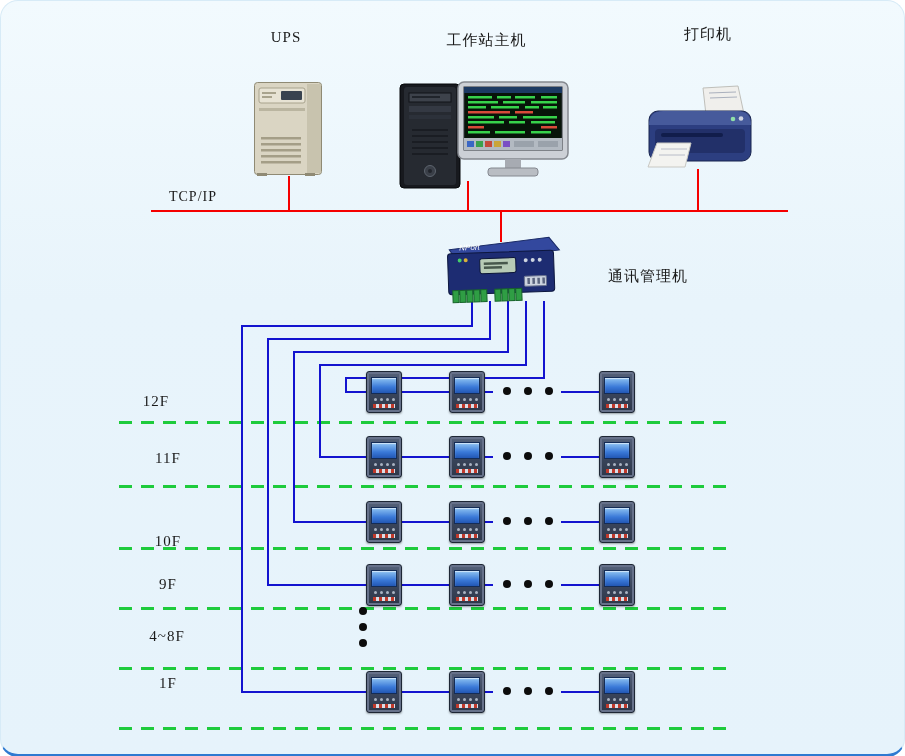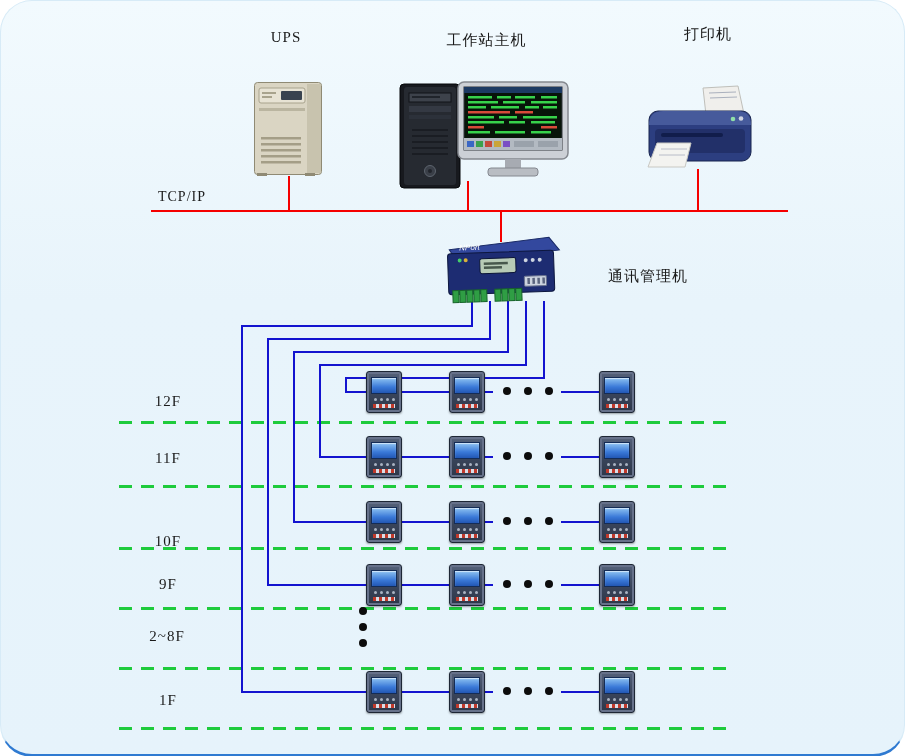--- a/index.html
+++ b/index.html
@@ -1,19 +1,19 @@
 <!DOCTYPE html>
 <html><head>
 <meta charset="utf-8">
 <style>
   html,body{margin:0;padding:0;background:#ffffff;width:905px;height:756px;overflow:hidden;
     font-family:"Liberation Serif","DejaVu Serif",serif;}
   .panel{position:absolute;left:0;top:0;width:903px;height:753px;
     background:linear-gradient(180deg,#f2fafe 0%,#e8f4fb 40%,#e6f3fb 100%);
-    border:1px solid #d7ebf7;border-bottom:3px solid #2f7ad1;border-radius:32px;overflow:hidden;}
+    border:1px solid #d7ebf7;border-bottom:3px solid #2f7ad1;border-radius:18px;overflow:hidden;}
   .lbl{position:absolute;color:#1a1a1a;font-size:15px;letter-spacing:1px;text-align:center;z-index:6;}
   .lineR{position:absolute;background:#f50000;z-index:2;}
   .lineB{position:absolute;background:#1313cf;z-index:2;}
   .divider{position:absolute;height:3px;z-index:1;
     background:repeating-linear-gradient(90deg,#1ecb3c 0 13px,transparent 13px 22px);}
   .meter{position:absolute;width:34px;height:40px;z-index:4;
     background:linear-gradient(180deg,#55627a 0%,#39445a 55%,#2d3749 100%);
     border:1px solid #1d2634;border-radius:3px;box-shadow:inset 0 0 0 2px #66718a,0 1px 2px rgba(0,0,0,.35);}
   .meter .screen{margin:5px auto 0;width:24px;height:15px;
     background:linear-gradient(180deg,#8ec3f2 0%,#3a79d8 60%,#2257b4 100%);
@@ -127,21 +127,21 @@
     <path d="M4 40 q0,-14 14,-14 h74 q14,0 14,14 z" fill="#465a9b"></path>
     <rect x="10" y="44" width="90" height="24" rx="4" fill="#223069"></rect>
     <rect x="16" y="48" width="62" height="4" rx="2" fill="#111d4b"></rect>
     <circle cx="88" cy="34" r="2.3" fill="#8fe0a8"></circle>
     <circle cx="96" cy="33.5" r="2.3" fill="#cfd4e2"></circle>
     <polygon points="12,58 46,58 40,82 3,82" fill="#f3f3f0" stroke="#c8c8c3"></polygon>
     <line x1="16" y1="64" x2="42" y2="64" stroke="#b8bcc8"></line>
     <line x1="14" y1="70" x2="40" y2="70" stroke="#b8bcc8"></line>
   </svg>
 
-  <div class="lbl" style="left:146px;top:188px;width:70px;font-size:14px;text-align:center">TCP/IP</div>
+  <div class="lbl" style="left:146px;top:188px;width:70px;font-size:14px;text-align:right">TCP/IP</div>
   <div class="lineR" style="left:150px;top:209px;width:637px;height:2px"></div>
   <div class="lineR" style="left:287px;top:175px;width:2px;height:36px"></div>
   <div class="lineR" style="left:466px;top:180px;width:2px;height:31px"></div>
   <div class="lineR" style="left:696px;top:168px;width:2px;height:43px"></div>
   <div class="lineR" style="left:499px;top:211px;width:2px;height:30px"></div>
 
   <svg class="dev" style="left:437px;top:232px" width="126" height="72" viewBox="0 0 126 72">
     <g transform="rotate(-2 63 36)">
       <polygon points="12,15 112,6 122,19 20,28" fill="#33489e" stroke="#1a2a66"></polygon>
       <rect x="10" y="19" width="106" height="41" rx="3" fill="#1d2c72" stroke="#0d173f"></rect>
@@ -386,26 +386,26 @@
         <i></i>
       </div>
       <div class="trim"></div>
     </div>
   <div class="dots-h" style="left:502px;top:686px">
       <i></i>
       <i></i>
       <i></i>
     </div>
 
-  <div class="lbl" style="left:132px;top:392px;width:70px">12F</div>
+  <div class="lbl" style="left:120px;top:392px;width:70px">12F</div>
   <div class="lbl" style="left:132px;top:449px;width:70px">11F</div>
   <div class="lbl" style="left:132px;top:532px;width:70px">10F</div>
   <div class="lbl" style="left:132px;top:575px;width:70px">9F</div>
-  <div class="lbl" style="left:126px;top:627px;width:80px">2~8F</div>
-  <div class="lbl" style="left:132px;top:691px;width:70px">1F</div>
+  <div class="lbl" style="left:126px;top:627px;width:80px">4~8F</div>
+  <div class="lbl" style="left:132px;top:674px;width:70px">1F</div>
 
   <div class="divider" style="left:118px;top:420px;width:612px"></div>
   <div class="divider" style="left:118px;top:484px;width:612px"></div>
   <div class="divider" style="left:118px;top:546px;width:612px"></div>
   <div class="divider" style="left:118px;top:606px;width:612px"></div>
   <div class="divider" style="left:118px;top:666px;width:612px"></div>
   <div class="divider" style="left:118px;top:726px;width:612px"></div>
 
 </div>
 

